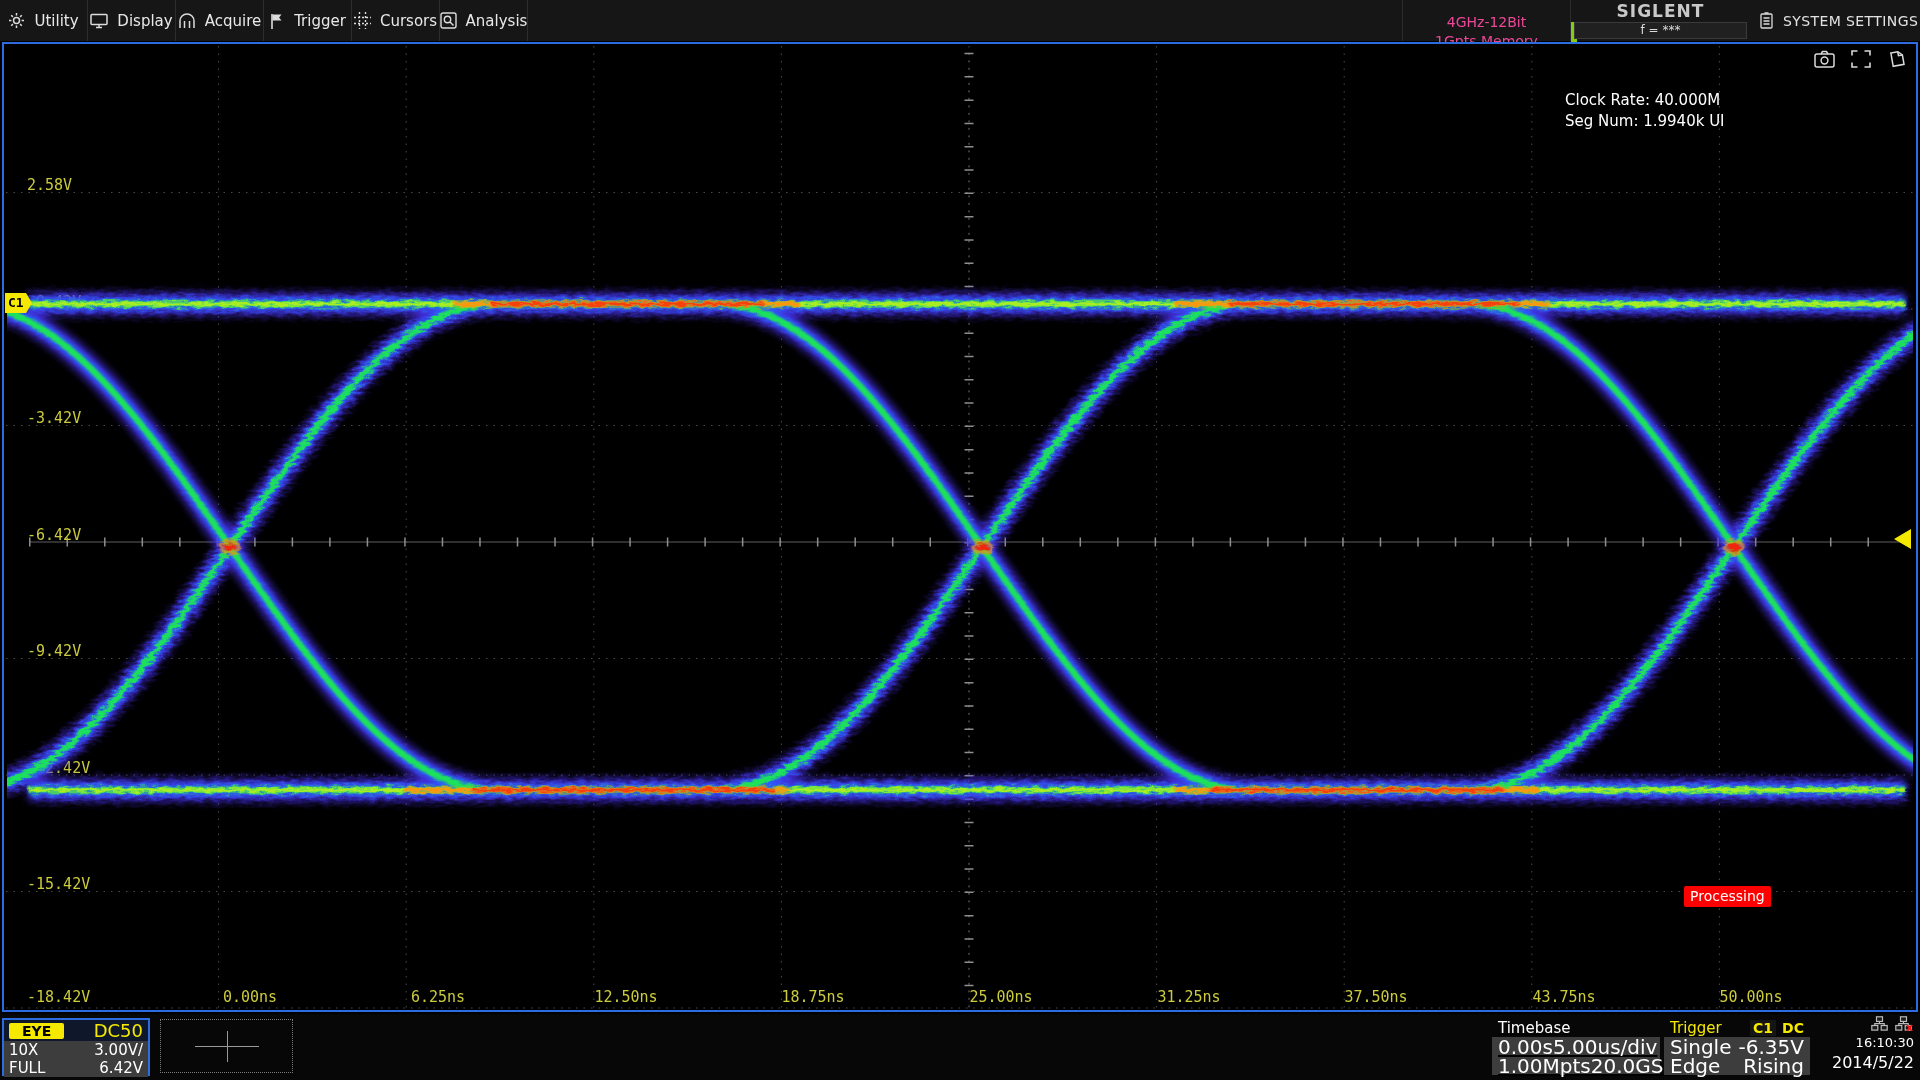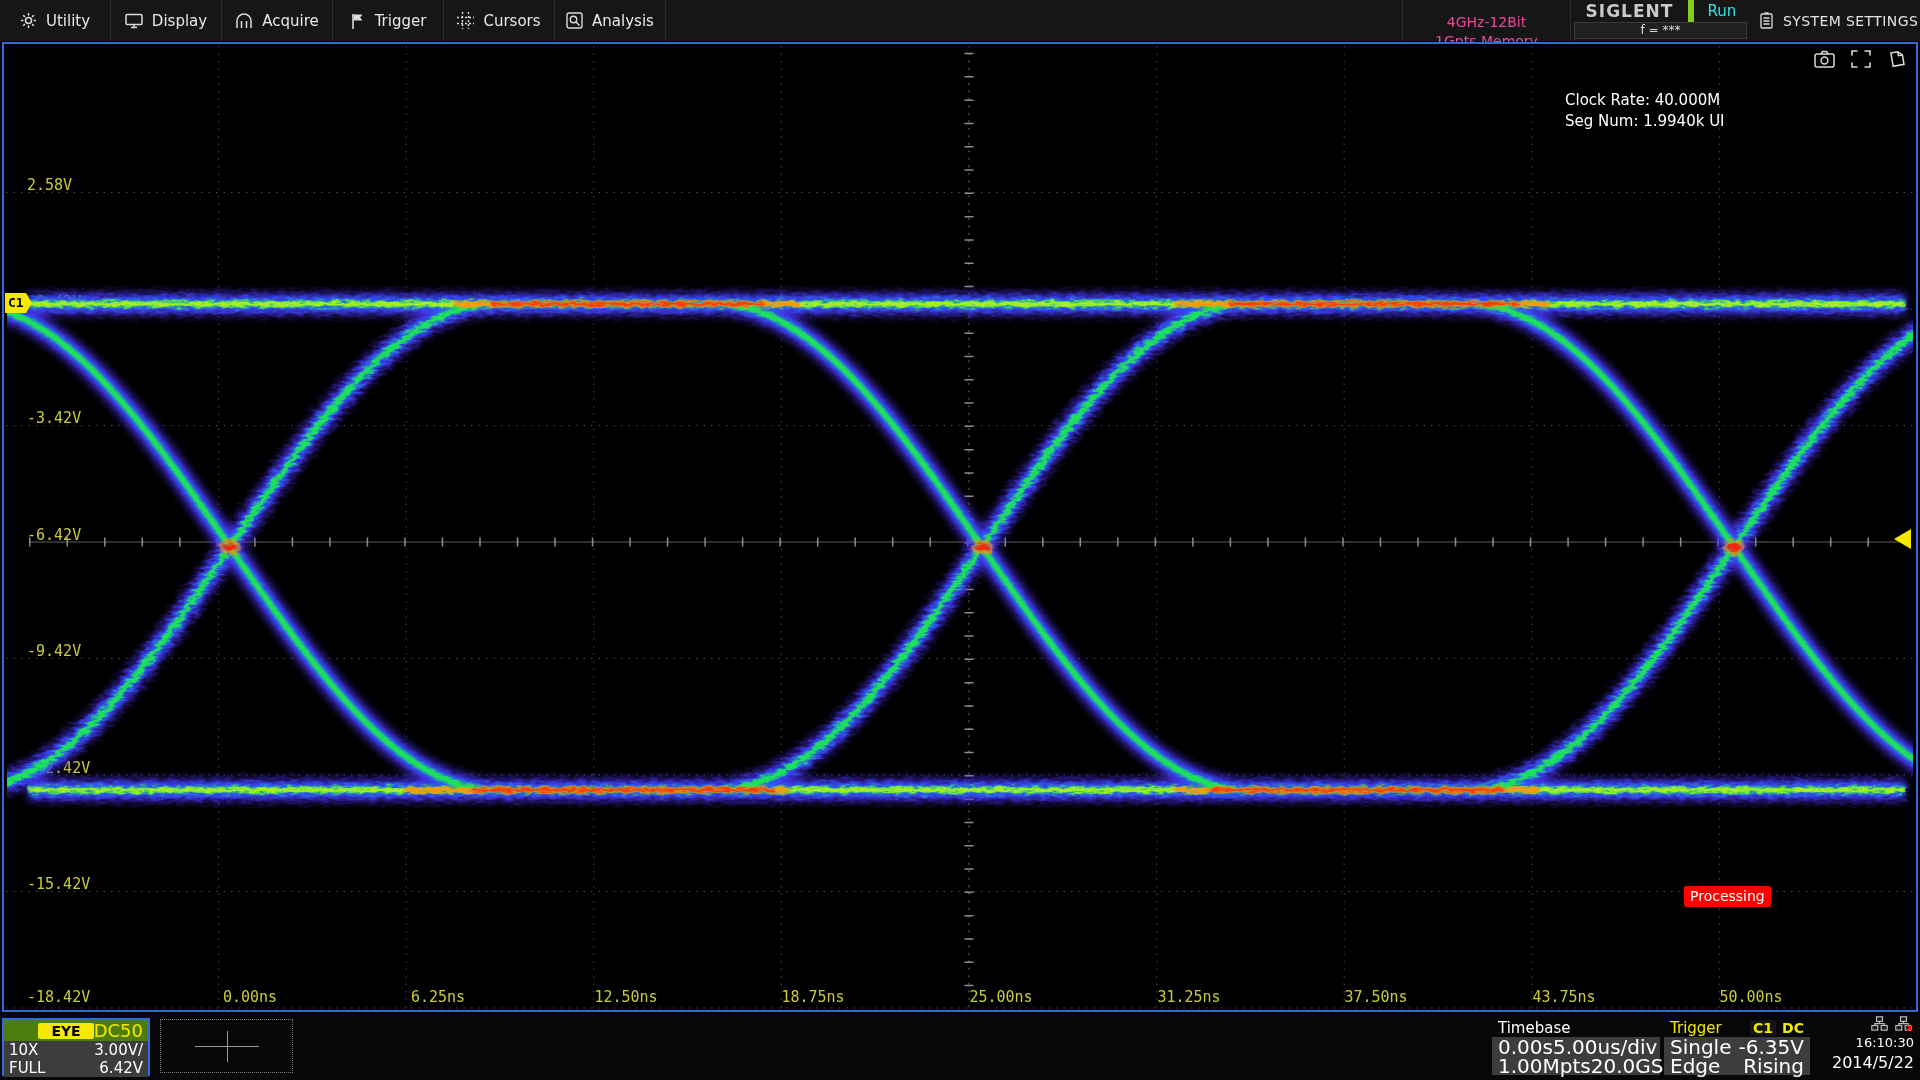--- a/index.html
+++ b/index.html
@@ -4,28 +4,28 @@
 <style>
   * { margin:0; padding:0; box-sizing:border-box; }
   html,body { width:1920px; height:1080px; background:#000; overflow:hidden;
               font-family:"DejaVu Sans", sans-serif; }
   #app { position:relative; width:1920px; height:1080px; background:#000; }
 
   
   .topbar { position:absolute; left:0; top:0; width:1920px; height:41px;
             background:#161616; display:flex; justify-content:space-between; }
   .menu { display:flex; height:41px; }
-  .menu-item { width:111px; height:41px; display:flex; align-items:center; justify-content:center;
+  .menu-item { width:88px; height:41px; display:flex; align-items:center; justify-content:center;
                gap:9px; color:#e8e8e8; font-size:15px; border-right:1px solid #2c2c2c; cursor:default; }
   .menu-item svg { flex:0 0 auto; }
   .topright { display:flex; height:41px; }
   .hwinfo { width:168px; border-left:1px solid #2c2c2c; color:#ec4899; font-size:14px;
             line-height:19px; text-align:center; padding-top:13px; }
   .brandblock { width:180px; border-left:1px solid #2c2c2c; display:flex; flex-direction:column; }
-  .brandrow { height:22px; display:flex; }
+  .brandrow { height:22px; display:flex;flex-direction:column; }
   .brand { flex:1; color:#c9c9c9; font-weight:bold; font-size:17px; letter-spacing:1px;
            text-align:center; line-height:22px; }
   .runstate { width:62px; color:#2fe3e3; font-size:15px; text-align:center; line-height:22px;
               border-left:6px solid #84cc16; }
   .freqbox { margin:0 3px; height:17px; background:#202020; border:1px solid #3a3a3a;
              color:#dcdcdc; font-size:12px; text-align:center; line-height:15px; }
   .sysblock { width:170px; display:flex; align-items:center; gap:10px; padding-left:10px;
               color:#e2e2e2; font-size:14px; letter-spacing:0.4px; }
 
   
@@ -50,36 +50,36 @@
                border-right:17px solid #f5e900; }
   .plottools { position:absolute; right:10px; top:6px; display:flex; gap:16px; z-index:6; }
   .plottools svg { display:block; }
 
   
   .bottombar { position:absolute; left:0; top:1014px; width:1920px; height:66px; background:#070707; }
   .chbox { position:absolute; left:2px; top:4px; width:148px; height:58px;
            border:2px solid #2c6cdf; background:#000; display:flex; flex-direction:column; }
   .chrow { flex:1; display:flex; align-items:center; justify-content:space-between;
            padding:0 5px; font-size:15px; color:#fff; }
-  .chrow.hdr { background:#4d7c0f;justify-content:flex-end; }
+  .chrow.hdr { background:#0f172a; }
   .chrow.val { background:#3d3d3d; }
   .eyebadge { background:#f5e900; color:#000; font-weight:bold; font-size:14px;
               padding:0 13px; border-radius:2px; line-height:16px; }
   .dc50 { color:#f5e900; font-weight:normal; font-size:18px; }
   .preview { position:absolute; left:160px; top:5px; width:133px; height:54px;
              border:1px dotted #7d7d7d; }
   .ph { position:absolute; left:34px; top:26px; width:64px; height:1px; background:#9a9a9a; }
   .pv { position:absolute; left:66px; top:11px; width:1px; height:31px; background:#9a9a9a; }
   .panel { position:absolute; top:4px; }
   .panel .phdr { height:19px; display:flex; align-items:center; justify-content:space-between;
                  padding:0 6px; font-size:15px; color:#fff; }
   .panel .pbody { background:#3d3d3d; }
   .panel .prow { height:19px; display:flex; align-items:center; justify-content:space-between;
                  padding:0 6px; font-size:20px; color:#fff; }
-  .tbpanel { left:1492px; width:168px; }
+  .tbpanel { left:1492px; width:168px;text-decoration:underline; }
   .trpanel { left:1664px; width:146px; }
   .trpanel .phdr .tlabel { color:#f5e900; }
   .trsrc { color:#f5e900; font-size:14px; font-weight:bold; display:flex; gap:6px; }
   .trsrc .srcbadge { background:#151515; padding:0 3px; }
   .clockblk { position:absolute; right:6px; top:2px; width:118px; text-align:right;
               color:#fff; line-height:20px; }
   .clockblk .icons { display:flex; justify-content:flex-end; gap:7px; height:17px; }
   .time { font-size:13px; } .date { font-size:16px; }
 </style>
 </head>

